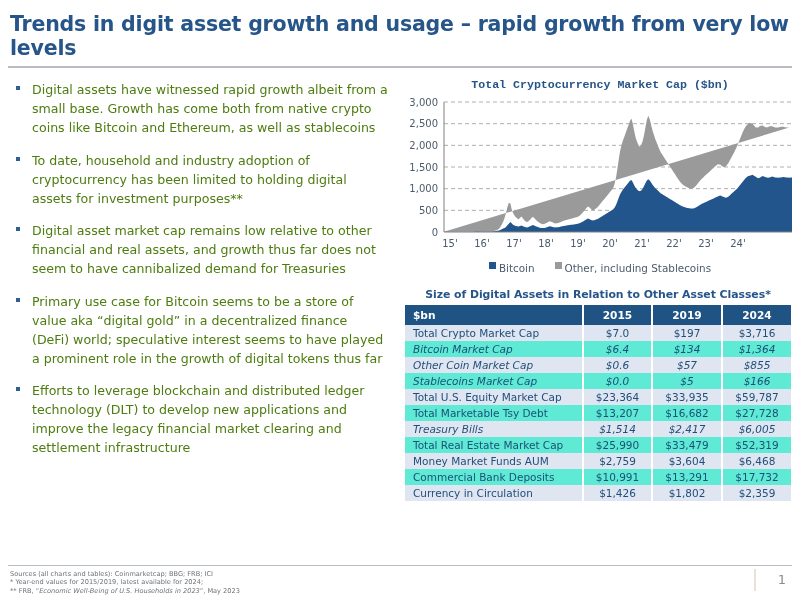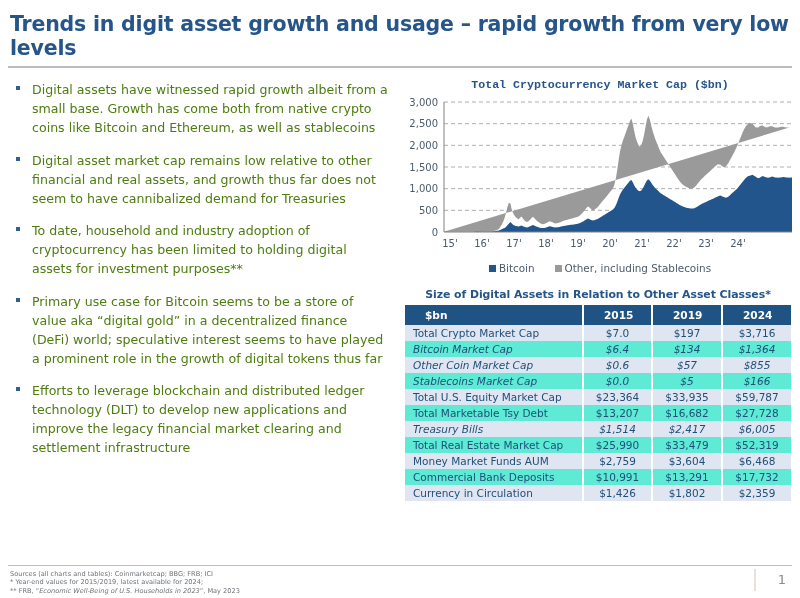--- a/index.html
+++ b/index.html
@@ -88,21 +88,21 @@
     position: absolute;
     left: 0;
     top: 184px;
     width: 392px;
     display: flex;
     justify-content: center;
     gap: 20px;
     font-size: 10.4px;
     color: #4c5a6b;
   }
-  .legend-item { display: flex; align-items: center; gap: 3px; }
+  .legend-item { display: flex; align-items: flex-start; gap: 3px; }
   .legend-swatch { width: 7px; height: 7px; display: inline-block; }
   
   #table-block {
     position: absolute;
     left: 405px;
     top: 288px;
     width: 386px;
   }
   #table-title {
     font-size: 10.9px;
@@ -120,21 +120,21 @@
   table.assets col.c0 { width: 178px; }
   table.assets col.c1 { width: 69px; }
   table.assets col.c2 { width: 70px; }
   table.assets col.c3 { width: 69px; }
   table.assets thead th {
     background: #1f5384;
     color: #ffffff;
     font-size: 10.6px;
     font-weight: bold;
     height: 20px;
-    padding: 0 20px;
+    padding: 0 8px;
     border-right: 2px solid #ffffff;
     text-align: center;
   }
   table.assets thead th.label { text-align: left; }
   table.assets thead th:last-child { border-right: none; margin-left: 48px; }
   table.assets tbody td {
     font-size: 10.5px;
     color: #1f4e79;
     height: 16px;
     padding: 0 8px;
@@ -184,22 +184,22 @@
   }
 </style>
 </head>
 <body>
 
 <div id="slide-title">Trends in digit asset growth and usage – rapid growth from very low levels</div>
 <div id="title-rule"></div>
 
 <div id="bullets">
     <div class="bullet"><span class="marker"></span><span>Digital assets have witnessed rapid growth albeit from a small base. Growth has come both from native crypto coins like Bitcoin and Ethereum, as well as stablecoins</span></div>
+    <div class="bullet"><span class="marker"></span><span>To date, household and industry adoption of cryptocurrency has been limited to holding digital assets for investment purposes**</span></div>
     <div class="bullet"><span class="marker"></span><span>Digital asset market cap remains low relative to other financial and real assets, and growth thus far does not seem to have cannibalized demand for Treasuries</span></div>
-    <div class="bullet"><span class="marker"></span><span>To date, household and industry adoption of cryptocurrency has been limited to holding digital assets for investment purposes**</span></div>
     <div class="bullet"><span class="marker"></span><span>Primary use case for Bitcoin seems to be a store of value aka “digital gold” in a decentralized finance (DeFi) world; speculative interest seems to have played a prominent role in the growth of digital tokens thus far</span></div>
     <div class="bullet"><span class="marker"></span><span>Efforts to leverage blockchain and distributed ledger technology (DLT) to develop new applications and improve the legacy financial market clearing and settlement infrastructure</span></div>
   </div>
 
 <div id="chart-block">
   <div id="chart-title">Total Cryptocurrency Market Cap ($bn)</div>
   <div id="plot-wrap">
     <svg id="plot-svg" width="392" height="162" viewBox="0 0 392 162">
         <text x="34" y="139.6" text-anchor="end" font-size="10" fill="#4c5a6b" font-family="&quot;DejaVu Sans&quot;,&quot;Liberation Sans&quot;,sans-serif">0</text>
         <line x1="40" y1="114.33333333333334" x2="388" y2="114.33333333333334" stroke="#a6a6a6" stroke-width="0.9" stroke-dasharray="4,3"></line>

